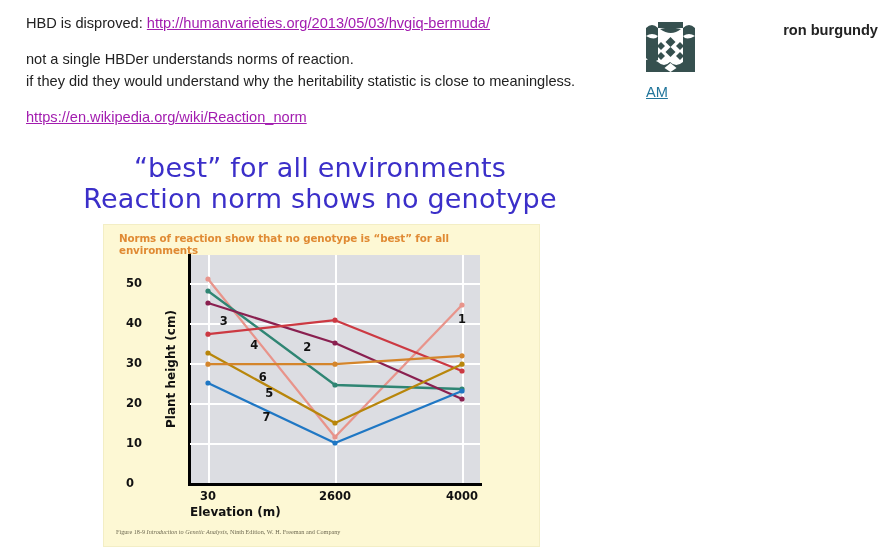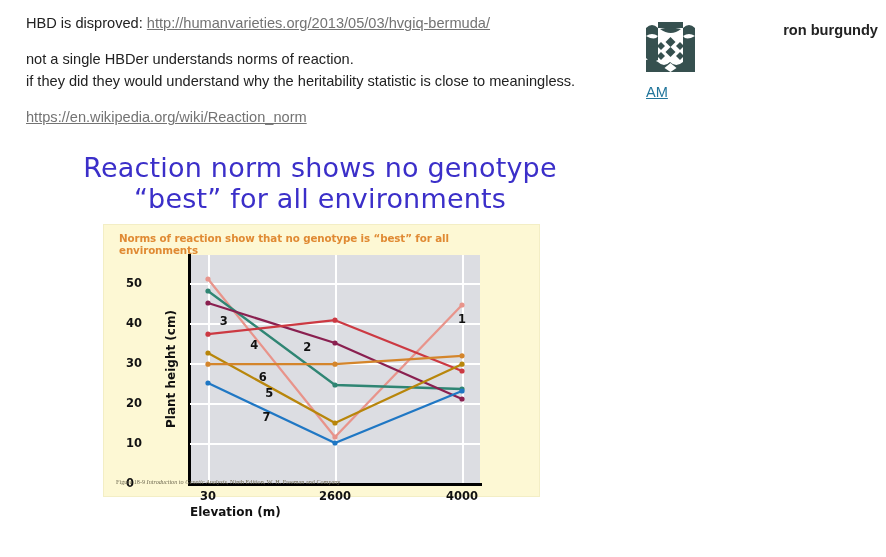--- a/index.html
+++ b/index.html
@@ -30,21 +30,21 @@
     width: 600px;
   }
   .para {
     font-size: 14.6px;
     line-height: 22px;
     color: #222222;
     margin: 0 0 14px 0;
   }
   .para.tight { margin-bottom: 0; }
   .para a, .link {
-    color: #737373;
+    color: #a21caf;
     text-decoration: underline;
   }
 
   
   .author-meta {
     position: absolute;
     left: 646px;
     top: 18px;
     width: 232px;
   }
@@ -97,21 +97,21 @@
     text-align: center;
     font-weight: 500;
     width: 588px;
     letter-spacing: 0.2px;
   }
   .figure-box {
     position: absolute;
     left: 77px;
     top: 72px;
     width: 437px;
-    height: 273px;
+    height: 323px;
     background: #fdf8d4;
     border: 1px solid #f3eec5;
     box-sizing: border-box;
   }
   .fig-caption {
     position: absolute;
     left: 15px;
     top: 7px;
     width: 410px;
     font-size: 10.3px;
@@ -271,22 +271,22 @@
       </svg>
     </div>
     <div class="author-text">
       <span class="author-name">ron burgundy</span>
     </div>
     <a href="#" class="date-wrap-tail">AM</a>
   </div>
 
   <div class="slide">
     <div class="slide-title">
+      <div>“best” for all environments</div>
       <div>Reaction norm shows no genotype</div>
-      <div>“best” for all environments</div>
     </div>
 
     <div class="figure-box">
       <div class="fig-caption">Norms of reaction show that no genotype is “best” for all environments</div>
 
       <div class="plot-area">
         <div class="plot-bg"></div>
         <div class="axis-y-line"></div>
         <div class="axis-x-line"></div>
         <div id="gridlines">

